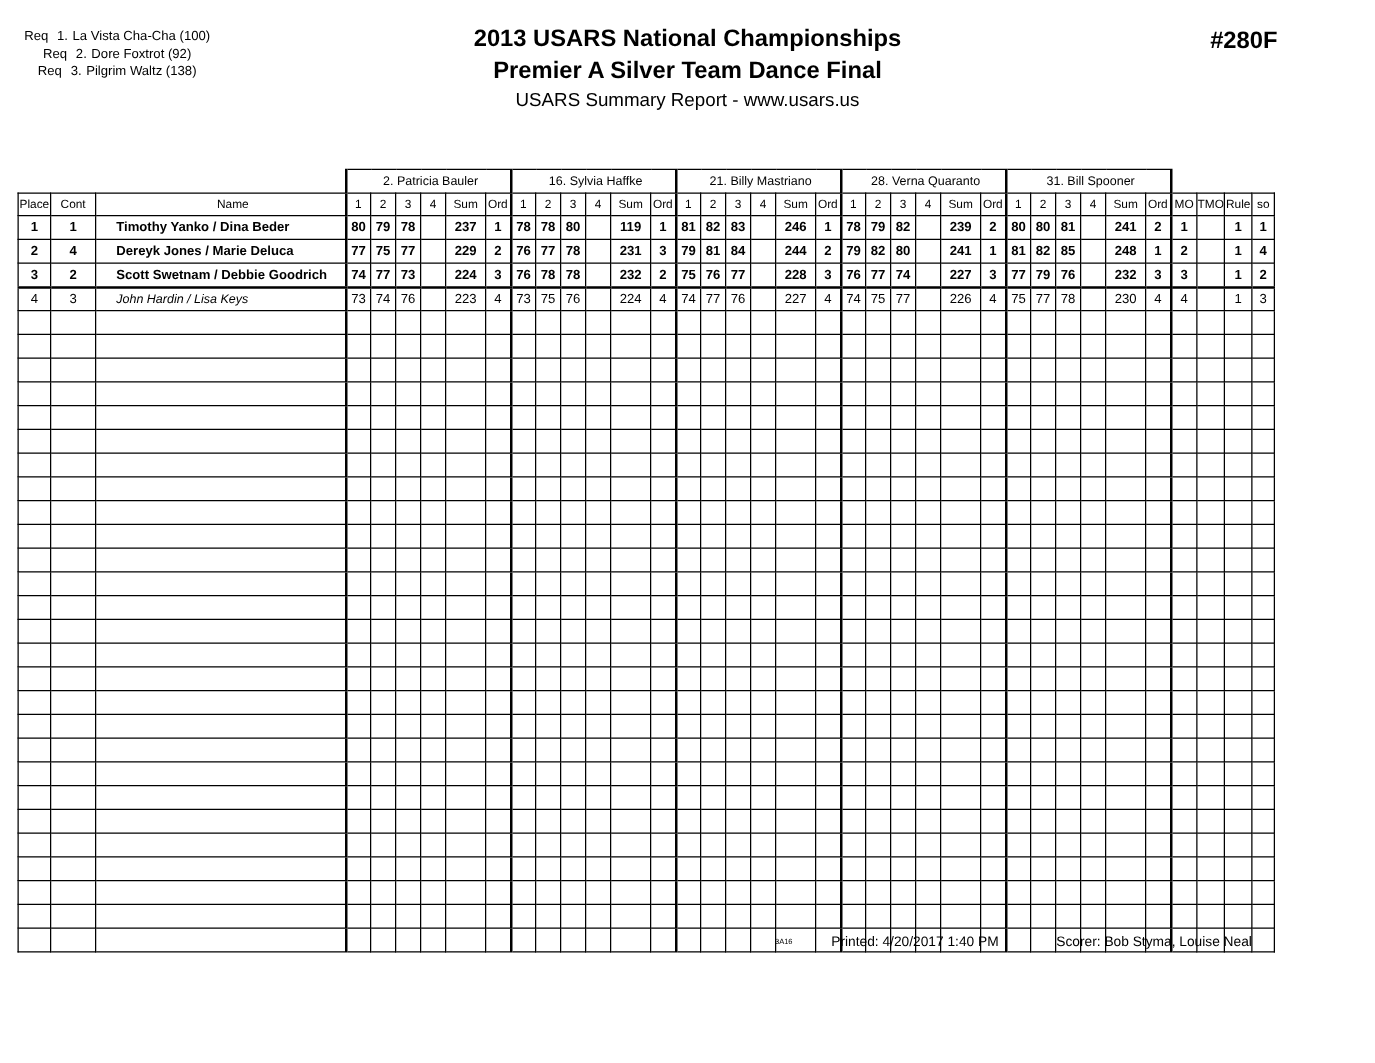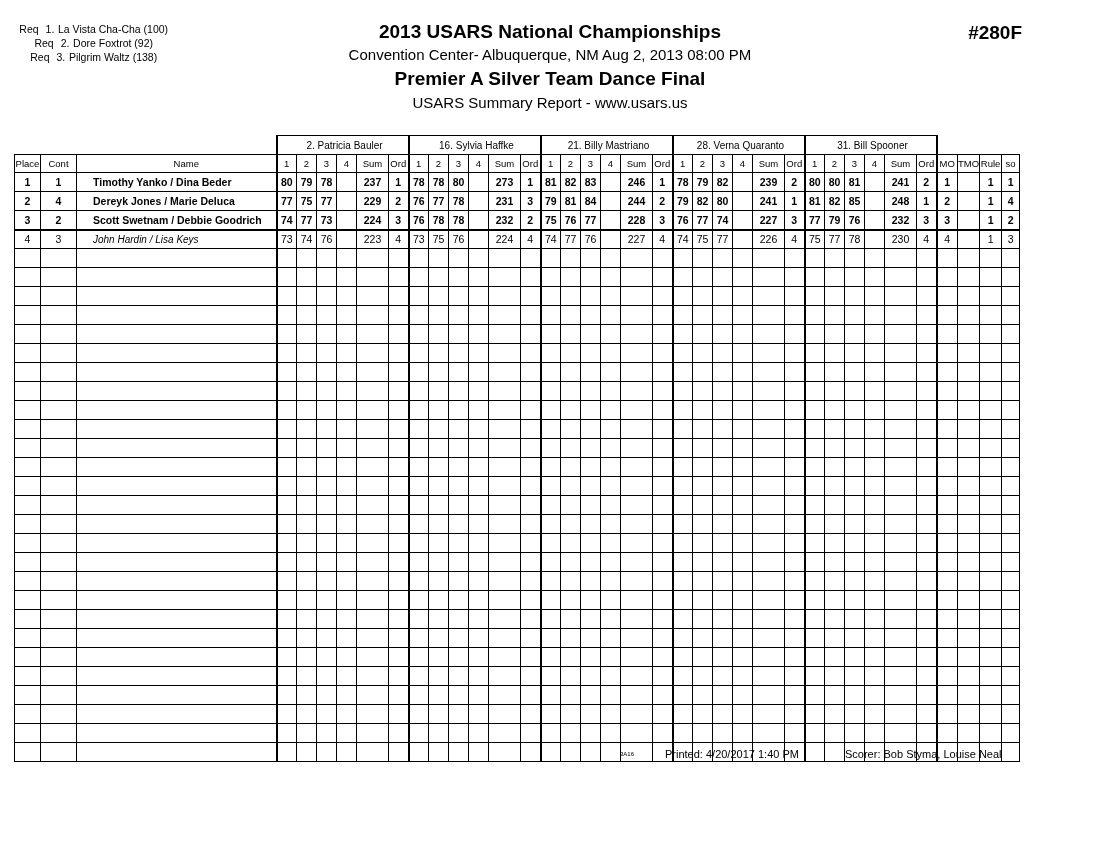--- a/index.html
+++ b/index.html
@@ -154,21 +154,20 @@
   <div class="req-row">
     <span class="req-lab">Req</span><span class="req-num">2.</span><span>Dore Foxtrot (92)</span>
   </div>
   <div class="req-row">
     <span class="req-lab">Req</span><span class="req-num">3.</span><span>Pilgrim Waltz (138)</span>
   </div>
 </div>
 
 <div class="titleblock">
   <div class="title-main">2013 USARS National Championships</div>
-  <div class="title-venue">Convention Center- Albuquerque, NM  Aug 2, 2013  08:00 PM</div>
   <div class="title-event">Premier A Silver Team Dance Final</div>
   <div class="title-report">USARS Summary Report - www.usars.us</div>
 </div>
 <div class="eventcode">#280F</div>
 
 <table class="sheet">
   <colgroup>
     <col class="c-place">
       <col class="c-cont">
       <col class="c-name">
@@ -263,21 +262,21 @@
         <td class="c-score tb-left">80</td>
         <td class="c-score">79</td>
         <td class="c-score">78</td>
         <td class="c-score"></td>
         <td class="c-sum">237</td>
         <td class="c-ord">1</td>
         <td class="c-score tb-left">78</td>
         <td class="c-score">78</td>
         <td class="c-score">80</td>
         <td class="c-score"></td>
-        <td class="c-sum">273</td>
+        <td class="c-sum">119</td>
         <td class="c-ord">1</td>
         <td class="c-score tb-left">81</td>
         <td class="c-score">82</td>
         <td class="c-score">83</td>
         <td class="c-score"></td>
         <td class="c-sum">246</td>
         <td class="c-ord">1</td>
         <td class="c-score tb-left">78</td>
         <td class="c-score">79</td>
         <td class="c-score">82</td>

